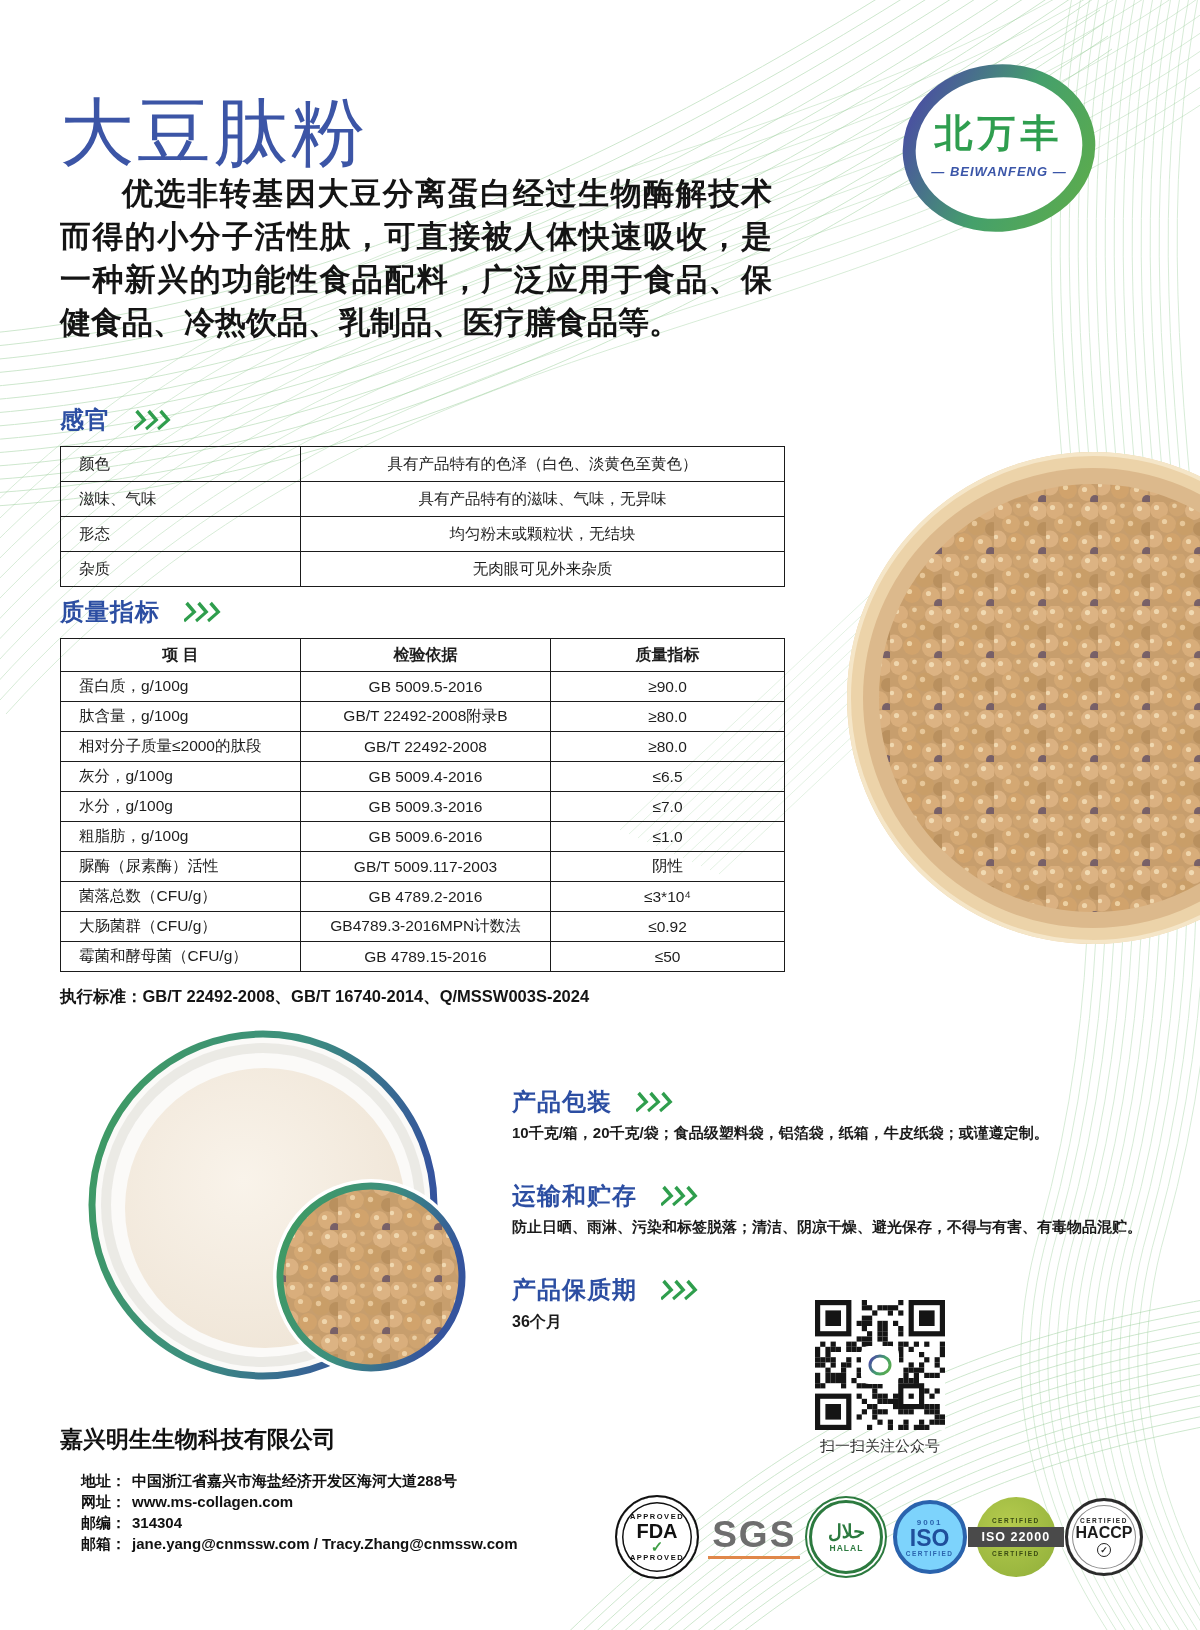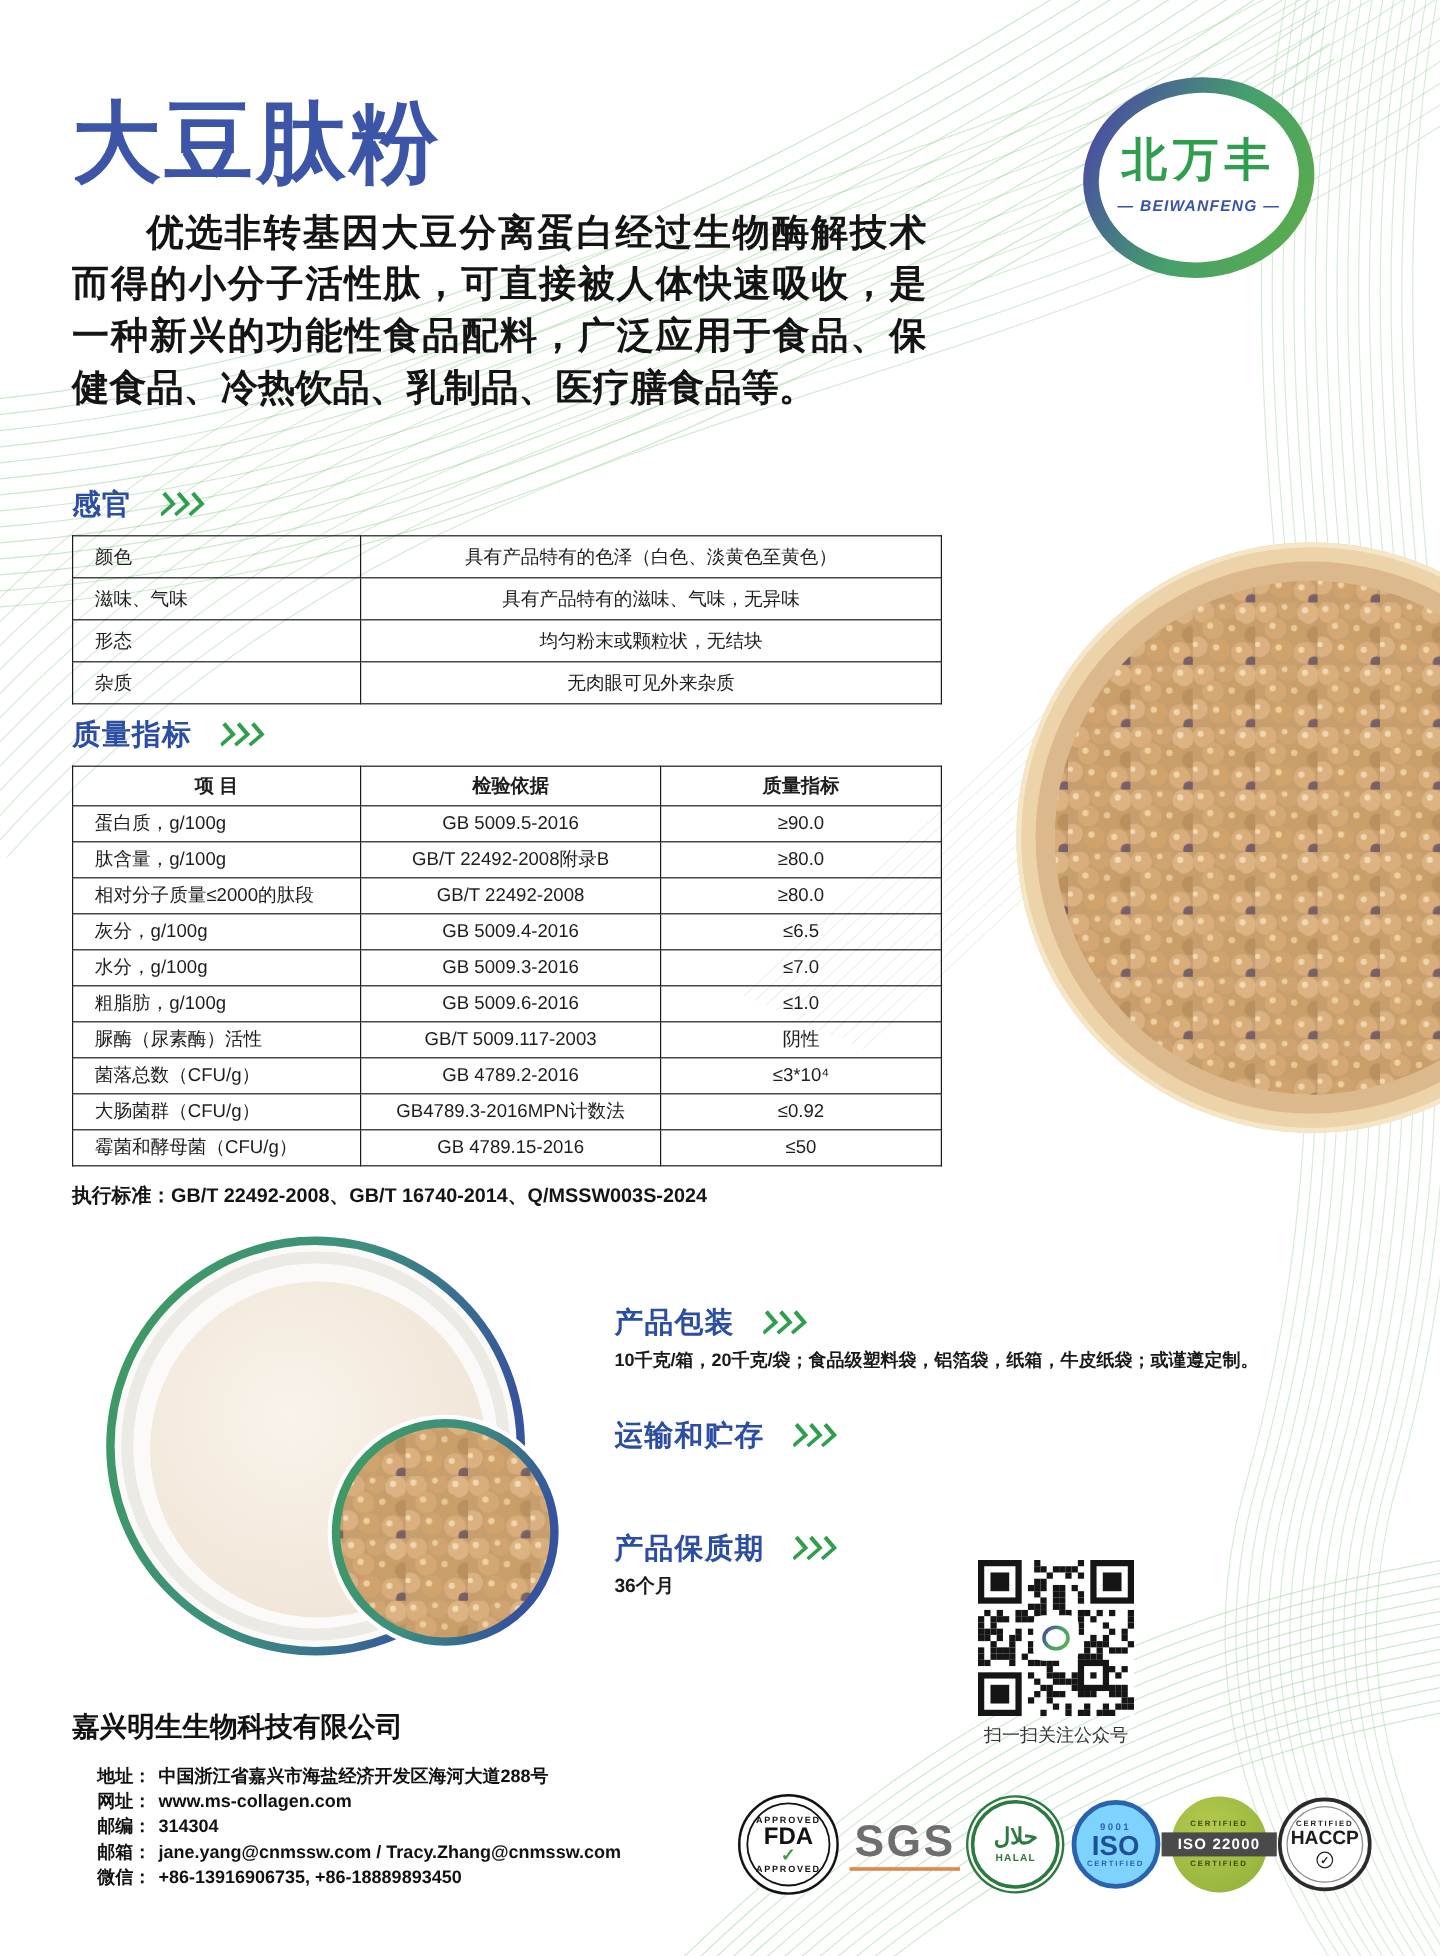--- a/index.html
+++ b/index.html
@@ -3,21 +3,21 @@
 <meta charset="utf-8">
 <style>
   html,body{margin:0;padding:0;background:#fff;}
   .canvas{position:relative;width:1200px;height:1630px;overflow:hidden;background:#fff;
           font-family:"Liberation Sans",sans-serif;color:#141414;}
   .canvas *{box-sizing:border-box;}
   svg.bg{position:absolute;left:0;top:0;z-index:0;}
   .img-layer{position:absolute;z-index:1;}
   .txt-layer{position:absolute;z-index:2;}
 
-  .title{left:60px;top:70px;font-size:74px;font-weight:700;color:#3c55a6;letter-spacing:3px;}
+  .title{left:60px;top:84px;font-size:74px;font-weight:400;color:#3c55a6;letter-spacing:3px;}
   .intro{left:60px;top:172px;width:712px;font-size:31px;font-weight:700;line-height:43px;
          text-indent:2em;text-align:justify;color:#141414;}
 
   .logo{left:900px;top:60px;width:198px;height:176px;}
   .logo-cn{position:absolute;top:48px;width:100%;text-align:center;font-size:38px;font-weight:700;
            color:#2f9e4f;letter-spacing:5px;}
   .logo-en{position:absolute;top:104px;width:100%;text-align:center;font-size:13px;font-weight:700;
            font-style:italic;color:#3a55a8;letter-spacing:1px;}
 
   .sec-head{display:flex;align-items:center;gap:24px;}
@@ -360,20 +360,21 @@
   <div class="txt-layer sec-head rc-head" style="top:1180px">
     <span class="sec-title">运输和贮存</span>
     <svg class="chev" width="40" height="24" viewBox="0 0 40 24">
       <g transform="skewX(-8)" stroke="#2f9e4d" stroke-width="3.2" fill="none">
         <polyline points="3,3 12,12 3,21"></polyline>
           <polyline points="15,3 24,12 15,21"></polyline>
           <polyline points="27,3 36,12 27,21"></polyline>
       </g>
     </svg>
   </div>
+  <div class="txt-layer rc-body" style="top:1218px">防止日晒、雨淋、污染和标签脱落；清洁、阴凉干燥、避光保存，不得与有害、有毒物品混贮。</div>
 
   <div class="txt-layer sec-head rc-head" style="top:1274px">
     <span class="sec-title">产品保质期</span>
     <svg class="chev" width="40" height="24" viewBox="0 0 40 24">
       <g transform="skewX(-8)" stroke="#2f9e4d" stroke-width="3.2" fill="none">
         <polyline points="3,3 12,12 3,21"></polyline>
           <polyline points="15,3 24,12 15,21"></polyline>
           <polyline points="27,3 36,12 27,21"></polyline>
       </g>
     </svg>
@@ -577,22 +578,20 @@
   <div class="txt-layer company">
     <div class="company-name">嘉兴明生生物科技有限公司</div>
     <div class="c-row">
       <span class="c-label">地址：</span><span>中国浙江省嘉兴市海盐经济开发区海河大道288号</span></div>
     <div class="c-row">
       <span class="c-label">网址：</span><span>www.ms-collagen.com</span></div>
     <div class="c-row">
       <span class="c-label">邮编：</span><span>314304</span></div>
     <div class="c-row">
       <span class="c-label">邮箱：</span><span>jane.yang@cnmssw.com / Tracy.Zhang@cnmssw.com</span></div>
-    <div class="c-row">
-      <span class="c-label">微信：</span><span>+86-13916906735, +86-18889893450</span></div>
   </div>
 
   <div class="txt-layer badges">
     <div class="bd bd-fda">
       <span class="b-top">APPROVED</span>
       <span class="b-main">FDA</span>
       <span class="b-check">✓</span>
       <span class="b-bottom">APPROVED</span>
     </div>
     <div class="bd bd-sgs">

